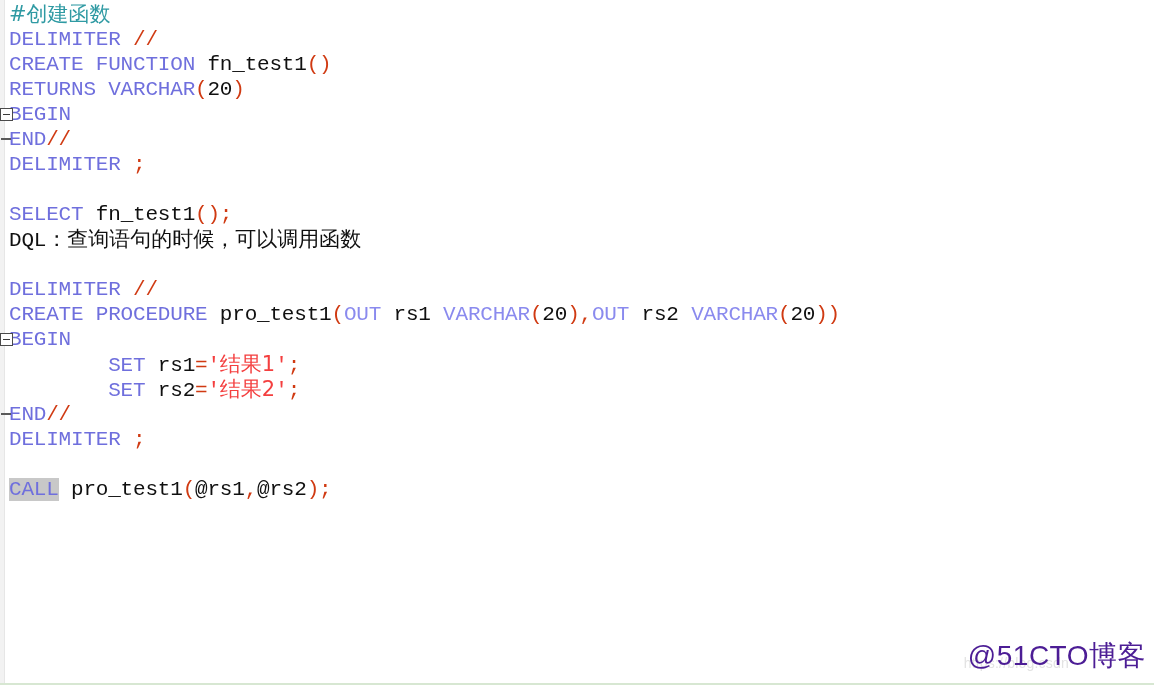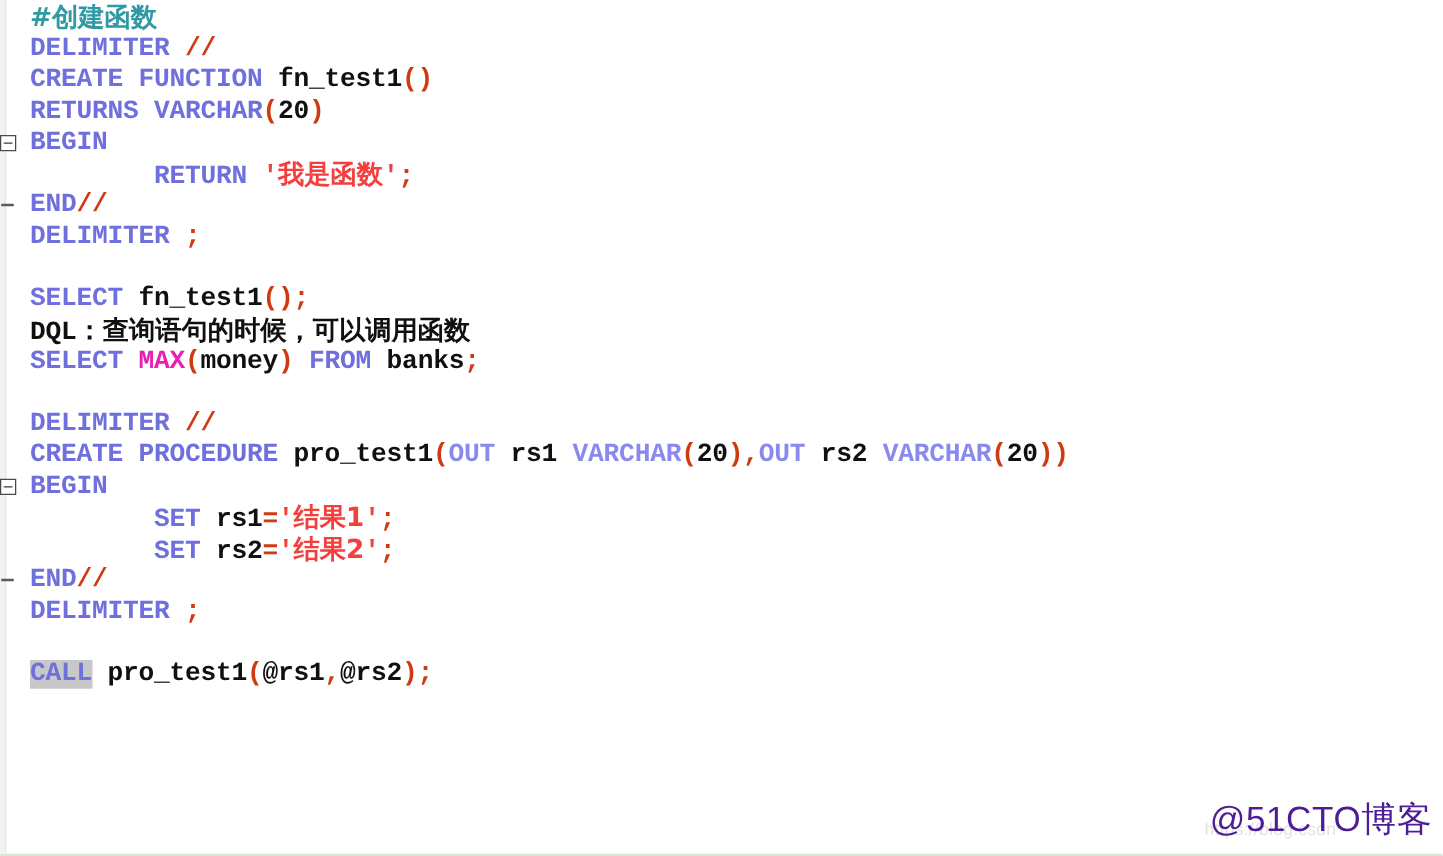--- a/index.html
+++ b/index.html
@@ -46,22 +46,21 @@
 
   .line {
     position: relative;
     height: 25px;
     line-height: 25px;
     white-space: pre;
     font-size: 21px;
     font-family: "Liberation Mono", "DejaVu Sans Mono", monospace;
     letter-spacing: -0.2px;
     color: #101010;
-    padding-left: 24px;
-    font-weight: bold;
+    padding-left: 9px;
   }
   .line .txt { display: inline; }
 
   
   .fold {
     position: absolute;
     left: 0px;
     top: 6px;
     width: 13px;
     height: 13px;
@@ -144,27 +143,25 @@
 <div id="editor">
 
   <div id="gutter"></div>
 
   <div id="code">
       <div class="line"><span class="txt cmt han">#创建函数</span></div>
       <div class="line"><span class="txt kw">DELIMITER </span><span class="txt punct">//</span></div>
       <div class="line"><span class="txt kw">CREATE FUNCTION </span><span class="txt ident">fn_test1</span><span class="txt punct">()</span></div>
       <div class="line"><span class="txt kw">RETURNS VARCHAR</span><span class="txt punct">(</span><span class="txt ident">20</span><span class="txt punct">)</span></div>
       <div class="line"><span class="fold box"></span><span class="txt kw">BEGIN</span></div>
-      <div class="line"><span class="txt kw">        RETURN </span><span class="txt str">'</span><span class="txt str han">我是函数</span><span class="txt str">'</span><span class="txt punct">;</span></div>
       <div class="line"><span class="fold end"></span><span class="txt kw">END</span><span class="txt punct">//</span></div>
       <div class="line"><span class="txt kw">DELIMITER </span><span class="txt punct">;</span></div>
       <div class="line">&nbsp;</div>
       <div class="line"><span class="txt kw">SELECT </span><span class="txt ident">fn_test1</span><span class="txt punct">();</span></div>
       <div class="line"><span class="txt ident">DQL</span><span class="txt cn han">：查询语句的时候，可以调用函数</span></div>
-      <div class="line"><span class="txt kw">SELECT </span><span class="txt fnname">MAX</span><span class="txt punct">(</span><span class="txt ident">money</span><span class="txt punct">) </span><span class="txt kw">FROM </span><span class="txt ident">banks</span><span class="txt punct">;</span></div>
       <div class="line">&nbsp;</div>
       <div class="line"><span class="txt kw">DELIMITER </span><span class="txt punct">//</span></div>
       <div class="line"><span class="txt kw">CREATE PROCEDURE </span><span class="txt ident">pro_test1</span><span class="txt punct">(</span><span class="txt kw2">OUT </span><span class="txt ident">rs1 </span><span class="txt kw2">VARCHAR</span><span class="txt punct">(</span><span class="txt ident">20</span><span class="txt punct">),</span><span class="txt kw2">OUT </span><span class="txt ident">rs2 </span><span class="txt kw2">VARCHAR</span><span class="txt punct">(</span><span class="txt ident">20</span><span class="txt punct">))</span></div>
       <div class="line"><span class="fold box"></span><span class="txt kw">BEGIN</span></div>
       <div class="line"><span class="txt kw">        SET </span><span class="txt ident">rs1</span><span class="txt punct">=</span><span class="txt str">'</span><span class="txt str han">结果1</span><span class="txt str">'</span><span class="txt punct">;</span></div>
       <div class="line"><span class="txt kw">        SET </span><span class="txt ident">rs2</span><span class="txt punct">=</span><span class="txt str">'</span><span class="txt str han">结果2</span><span class="txt str">'</span><span class="txt punct">;</span></div>
       <div class="line"><span class="fold end"></span><span class="txt kw">END</span><span class="txt punct">//</span></div>
       <div class="line"><span class="txt kw">DELIMITER </span><span class="txt punct">;</span></div>
       <div class="line">&nbsp;</div>
       <div class="line"><span class="txt kw sel">CALL</span><span class="txt ident"> </span><span class="txt ident">pro_test1</span><span class="txt punct">(</span><span class="txt ident">@rs1</span><span class="txt punct">,</span><span class="txt ident">@rs2</span><span class="txt punct">);</span></div>

